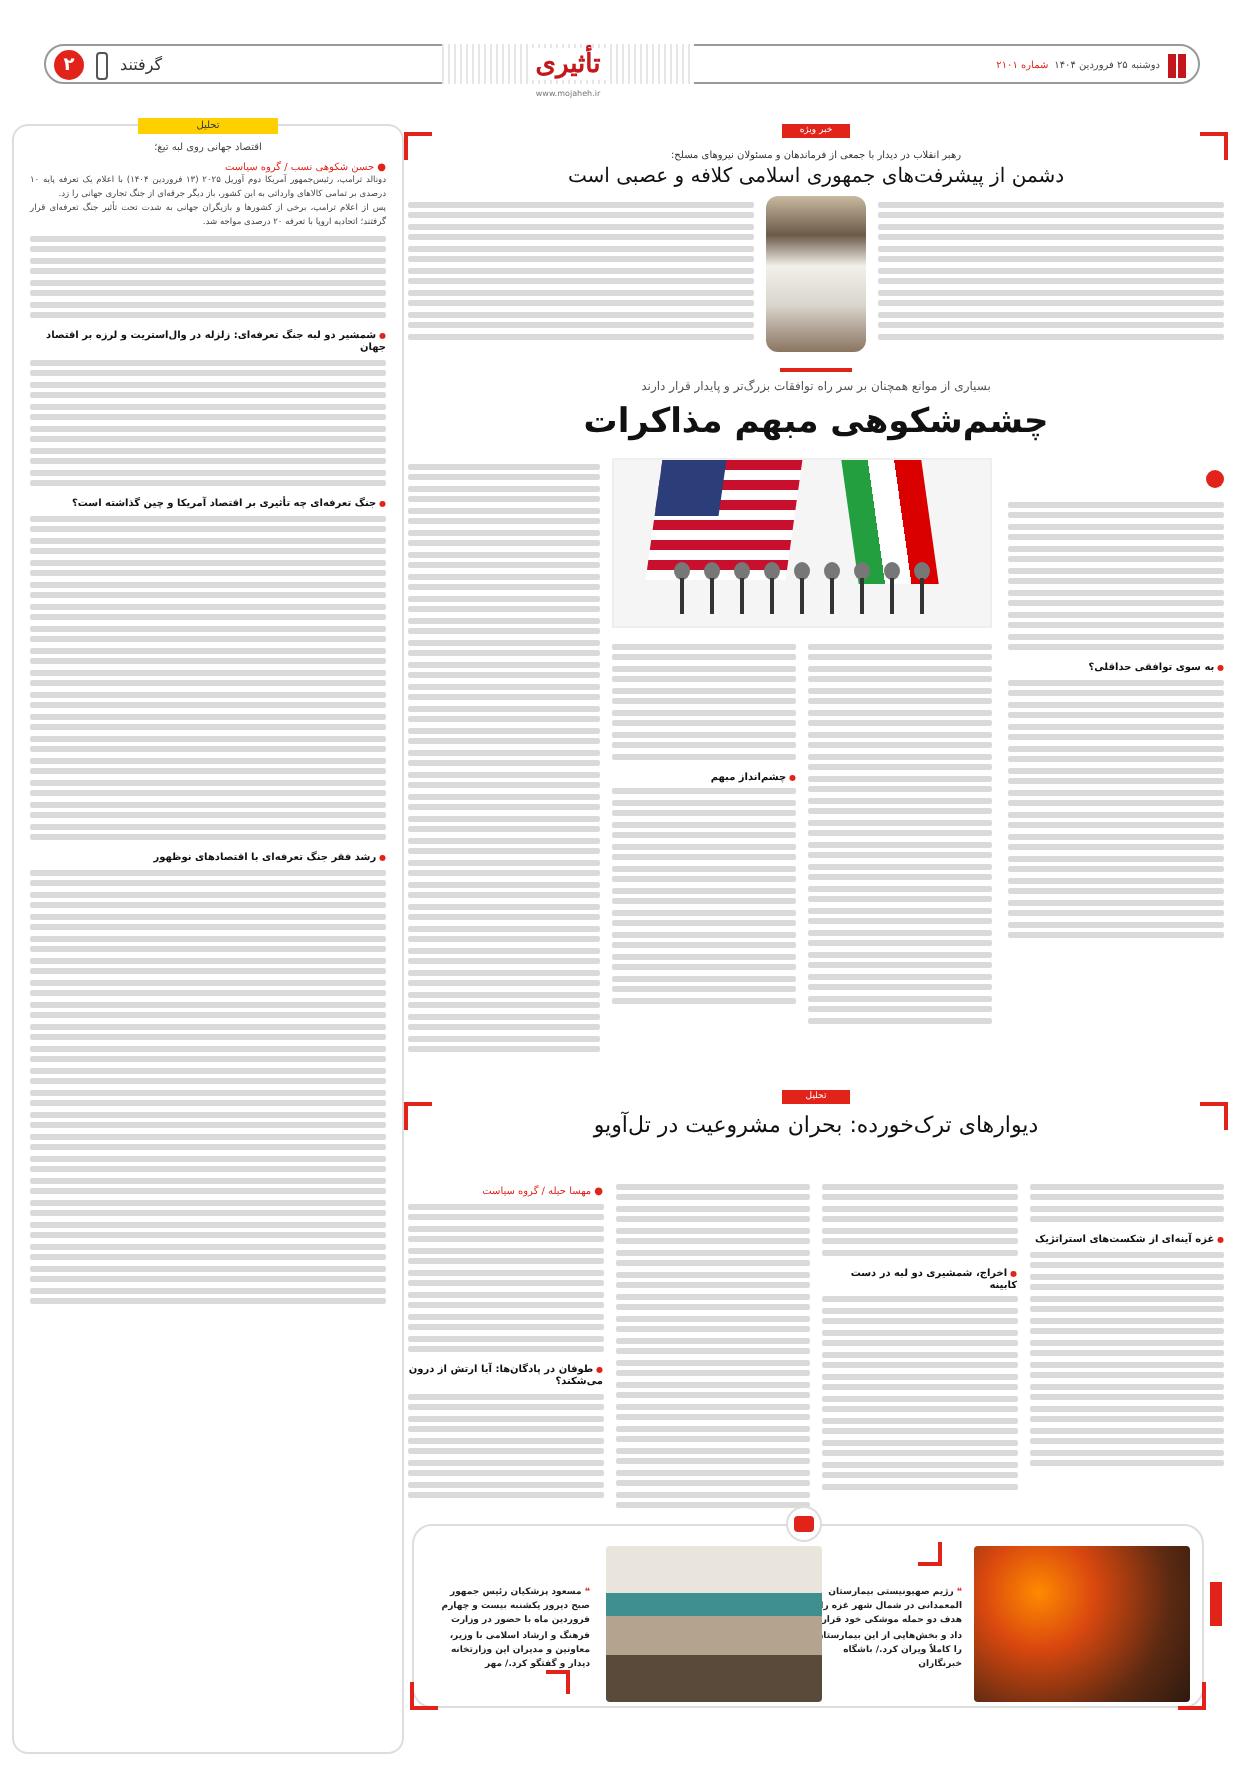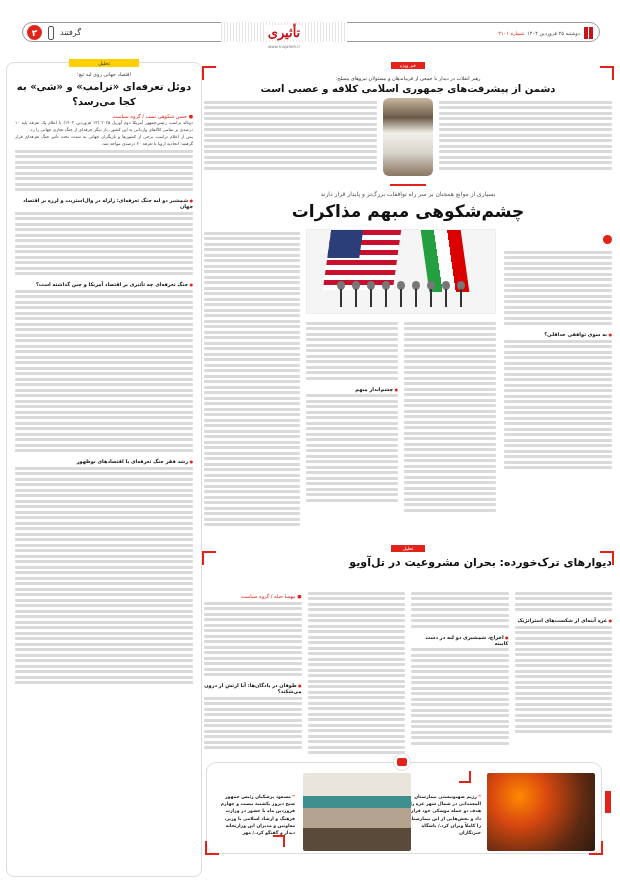--- a/index.html
+++ b/index.html
@@ -39,21 +39,21 @@
   
   .main { position: absolute; top: 62px; left: 204px; width: 408px; }
   .tag-red { display: block; width: 34px; margin: 0 auto; background: #e2231a; color: #fff;
     font-size: 4.5px; text-align: center; padding: 1px 0; }
   .corner-tl { position: absolute; width: 14px; height: 14px; border-top: 2px solid #e2231a; border-left: 2px solid #e2231a; }
   .corner-tr { position: absolute; width: 14px; height: 14px; border-top: 2px solid #e2231a; border-right: 2px solid #e2231a; }
   .corner-bl { position: absolute; width: 14px; height: 14px; border-bottom: 2px solid #e2231a; border-left: 2px solid #e2231a; }
   .corner-br { position: absolute; width: 14px; height: 14px; border-bottom: 2px solid #e2231a; border-right: 2px solid #e2231a; }
 
   .lead-kicker { font-size: 5px; text-align: center; color: #333; margin-top: 6px; }
-  .lead-title { font-size: 10px; font-weight: bold; text-align: center; margin: 2px 0 4px; color: #111; }
+  .lead-title { font-size: 10px; font-weight: normal; text-align: center; margin: 2px 0 4px; color: #111; }
   .lead-row { display: flex; gap: 6px; height: 78px; }
   .lead-row .col { flex: 1; }
   .portrait { width: 50px; height: 78px; border-radius: 6px;
     background: linear-gradient(180deg,#c8b9a0 0%,#6b5a48 25%,#f2f0ea 45%,#d9d5cc 70%,#8a7560 100%); }
 
   .divider-red { width: 36px; height: 2px; background: #e2231a; margin: 8px auto 4px; }
   .main-kicker { font-size: 6px; text-align: center; color: #555; }
   .main-title { font-size: 17px; font-weight: bold; text-align: center; color: #111; margin: 4px 0 8px; }
 
   .feature { position: relative; height: 310px; }
@@ -70,21 +70,21 @@
     background: repeating-linear-gradient(180deg,#c8102e 0 5px,#fff 5px 10px); transform: skewX(-8deg); }
   .flag-us::before { content:""; position:absolute; left:0; top:0; width: 32px; height: 28px; background:#2b3e7a; }
   .flag-ir { position: absolute; right: 30px; top: 0; width: 40px; height: 62px;
     background: linear-gradient(90deg,#239f40 0 33%,#fff 33% 66%,#da0000 66%); transform: skewX(8deg); }
   .mics { position: absolute; bottom: 6px; left: 30px; right: 30px; height: 28px; display:flex; justify-content: space-between; align-items: flex-end; }
   .mic { width: 8px; height: 26px; position: relative; }
   .mic::before { content:""; position:absolute; top:0; left:0; width:8px; height:9px; border-radius:50%; background:#777; }
   .mic::after { content:""; position:absolute; top:8px; left:3px; width:2px; height:18px; background:#333; }
 
   .sec2 { position: relative; margin-top: 6px; }
-  .sec2-title { font-size: 11px; font-weight: bold; margin: 4px 0 20px; color: #111; }
+  .sec2-title { font-size: 11px; font-weight: normal; text-align: center; margin: 4px 0 20px; color: #111; }
   .sec2-grid { display: flex; gap: 6px; height: 185px; }
   .sec2-grid .col { flex: 1; }
 
   
   .photo-strip { position: absolute; top: 762px; left: 206px; width: 396px; height: 92px;
     border: 1px solid #ddd; border-radius: 10px; }
   .camera { position: absolute; top: -10px; left: 186px; width: 18px; height: 18px; border-radius: 50%;
     background:#fff; border:1px solid #ddd; display:flex; align-items:center; justify-content:center; }
   .camera span { width: 10px; height: 8px; background:#e2231a; border-radius:2px; }
   .photo { position: absolute; top: 10px; width: 108px; height: 78px; border-radius: 2px; }
@@ -117,21 +117,20 @@
         <span></span>
       </span>
     <span class="mh-date">دوشنبه ۲۵ فروردین ۱۴۰۴</span>
     <span class="mh-issue">شماره ۲۱۰۱</span>
   </div>
 </div>
 
 <div class="left-col">
   <span class="tag-yellow">تحلیل</span>
   <div class="kicker">اقتصاد جهانی روی لبه تیغ؛</div>
-  <div class="left-headline">دوئل تعرفه‌ای «ترامپ» و «شی» به کجا می‌رسد؟</div>
   <div class="byline">● حسن شکوهی نسب / گروه سیاست</div>
   <p class="body-text">دونالد ترامپ، رئیس‌جمهور آمریکا دوم آوریل ۲۰۲۵ (۱۳ فروردین ۱۴۰۴) با اعلام یک تعرفه پایه ۱۰ درصدی بر تمامی کالاهای وارداتی به این کشور، باز دیگر جرقه‌ای از جنگ تجاری جهانی را زد.</p>
   <p class="body-text">پس از اعلام ترامپ، برخی از کشورها و بازیگران جهانی به شدت تحت تأثیر جنگ تعرفه‌ای قرار گرفتند؛ اتحادیه اروپا با تعرفه ۲۰ درصدی مواجه شد.</p>
   <div class="fake-lines">
     <div class="ln"></div>
       <div class="ln"></div>
       <div class="ln"></div>
       <div class="ln"></div>
       <div class="ln"></div>
       <div class="ln"></div>

